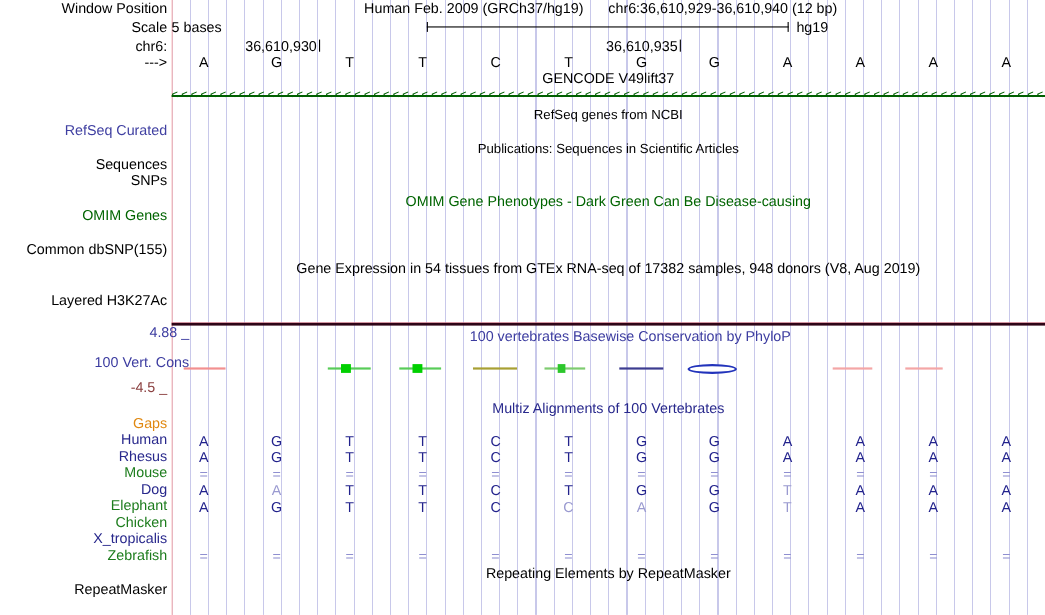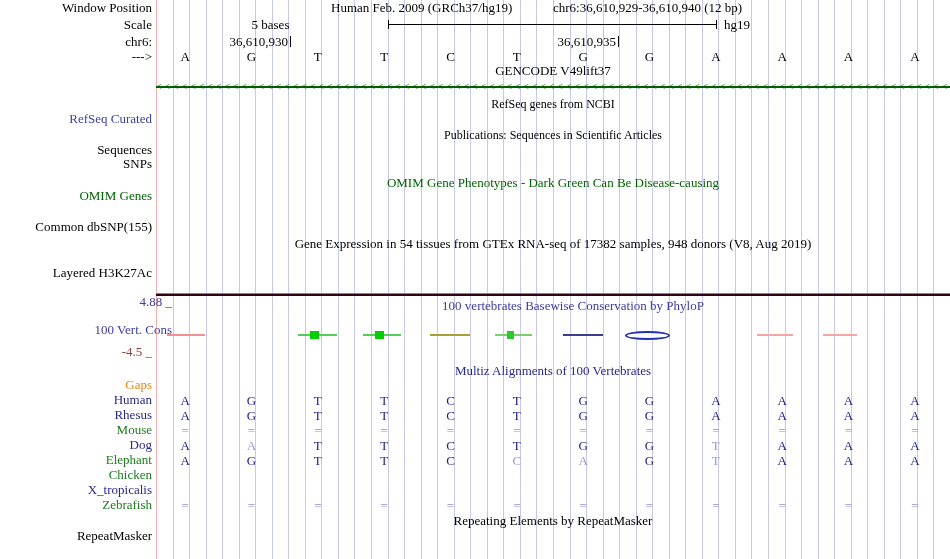--- a/index.html
+++ b/index.html
@@ -1,30 +1,30 @@
 <!DOCTYPE html>
 <html><head>
 <meta charset="utf-8">
 <style>
   html,body{margin:0;padding:0;background:#fff;}
   #app{position:relative;width:950px;height:559px;background:#fff;overflow:hidden;
-       font-family:Liberation Serif, serif;font-size:13px;color:#000;}
+       font-family:Liberation Sans, sans-serif;font-size:13px;color:#000;}
   .gridlines{position:absolute;left:156px;top:0;width:794px;height:559px;
        background-image:repeating-linear-gradient(to right,#c8c8ea 0px,#c8c8ea 1px,transparent 1px,transparent 16.54px);}
   .pink-border{position:absolute;left:156px;top:0;width:1px;height:559px;background:#f6aeae;}
   .lbl{position:absolute;left:0;width:152px;text-align:right;font-size:13px;line-height:14px;white-space:pre;}
   .title{position:absolute;left:156px;width:794px;text-align:center;font-size:13px;line-height:14px;}
   .sm{font-size:12px;}
   .green{color:#006400;}
   .navy{color:#3c3ca0;margin-left:20px;}
   .cell-row{position:absolute;left:152px;width:796px;display:grid;grid-template-columns:repeat(12,1fr);
        text-align:center;font-size:13px;height:14px;line-height:14px;}
   .mz{height:15px;line-height:15px;}
   .hdr-span{position:absolute;top:1px;line-height:14px;}
-  .scale-text{position:absolute;left:156px;width:229px;top:18px;text-align:center;line-height:14px;}
+  .scale-text{position:absolute;left:156px;width:229px;top:18px;text-align:left;line-height:14px;}
   .scale-line{position:absolute;left:388px;top:24px;width:329px;height:0;border-top:1px solid #000;}
   .scale-tick{position:absolute;top:20px;width:1px;height:9px;background:#000;}
   .coord{position:absolute;top:35px;text-align:right;line-height:14px;}
   .coord-tick{position:absolute;top:36px;width:1px;height:11px;background:#000;}
   #gencode-arrows{position:absolute;left:156px;top:80px;width:794px;height:14px;overflow:hidden;
        white-space:nowrap;color:#006000;font-size:10px;line-height:14px;letter-spacing:2.9px;
        background:linear-gradient(to bottom,transparent 0 6.5px,#006000 6.5px 8px,transparent 8px);}
   .maroon-line{position:absolute;left:156px;top:293px;width:794px;height:3px;
        background:linear-gradient(to bottom,#c06878 0 1px,#2e0416 1px 100%);}
   .cons-line{position:absolute;top:334px;height:2px;}

